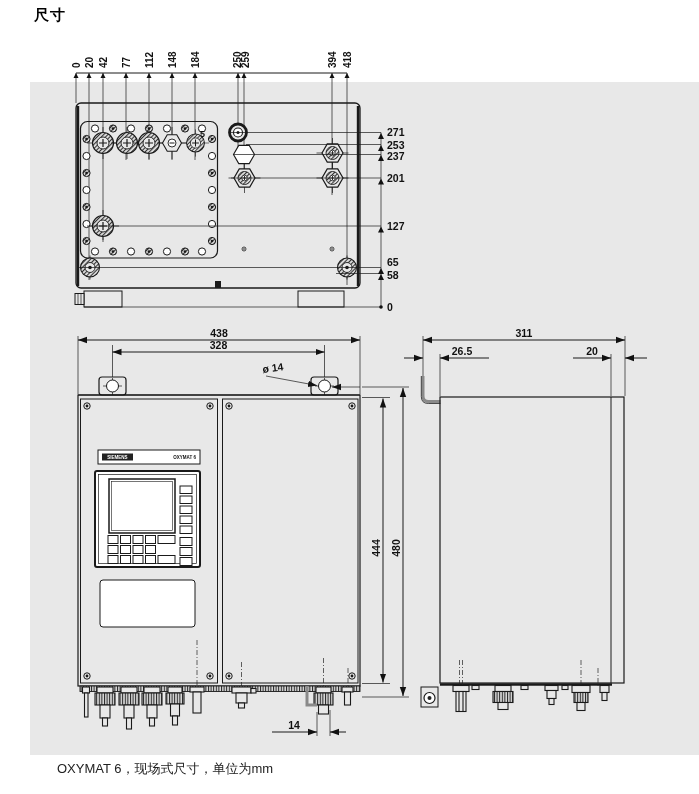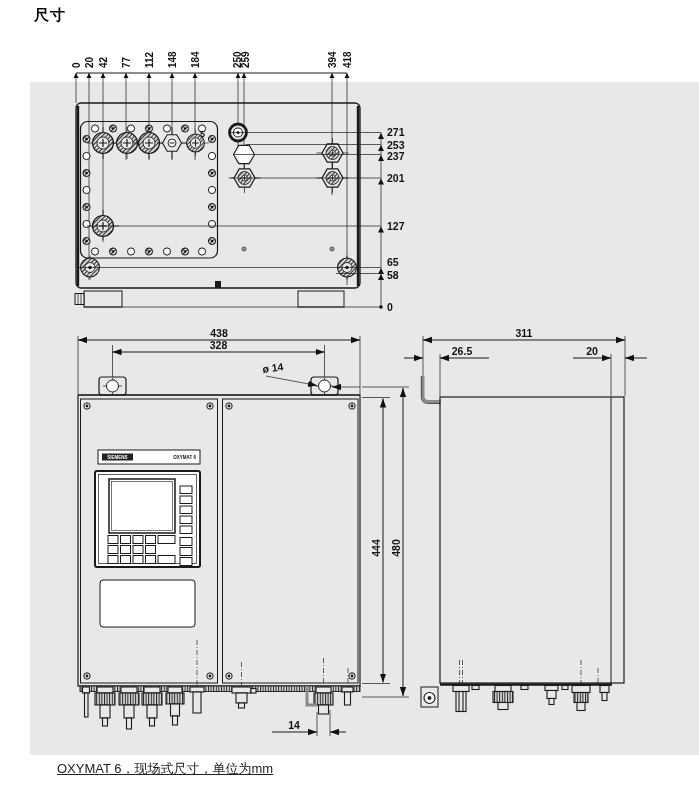--- a/index.html
+++ b/index.html
@@ -1,20 +1,20 @@
 <!DOCTYPE html>
 <html><head>
 <meta charset="utf-8">
 <style>
   html,body{margin:0;padding:0;background:#fff;}
   body{width:699px;height:794px;position:relative;overflow:hidden;
        font-family:"Liberation Sans",sans-serif;}
   .page-title{position:absolute;left:26px;top:6px;font-size:15px;font-weight:700;
        color:#000;letter-spacing:1px;margin-left:8px;}
-  .caption{position:absolute;left:57px;top:760px;font-size:13px;color:#222;text-decoration:underline;}
+  .caption{position:absolute;left:57px;top:760px;font-size:13px;color:#222;}
   svg{position:absolute;left:0;top:0;}
   .ln{stroke:#1a1a1a;stroke-width:1;fill:none;}
   .thin{stroke:#1a1a1a;stroke-width:0.7;fill:none;}
   .thick{stroke:#1a1a1a;stroke-width:2.6;fill:none;}
   .dt{font:700 10px "Liberation Sans",sans-serif;fill:#111;}
   .dt2{font:700 10.5px "Liberation Sans",sans-serif;fill:#111;}
   .tiny{font:700 4.5px "Liberation Sans",sans-serif;fill:#111;}
   .tinyw{font:700 4.5px "Liberation Sans",sans-serif;fill:#fff;}
   .note{font:700 9px "Liberation Sans",sans-serif;fill:#111;}
   .cl{stroke:#222;stroke-width:0.7;stroke-dasharray:5 2 1 2;fill:none;}

